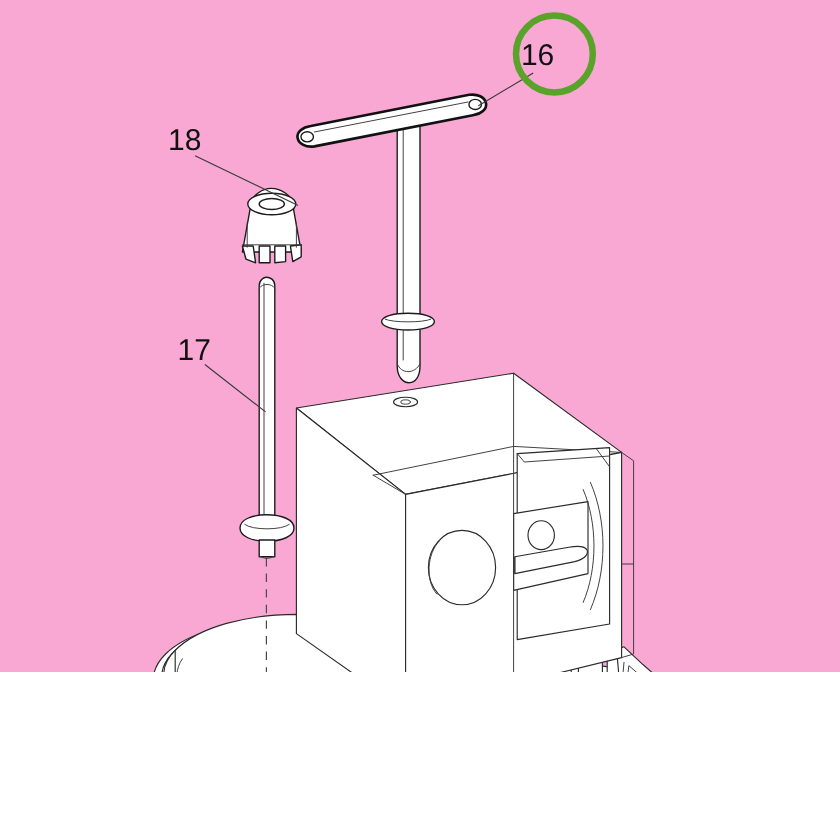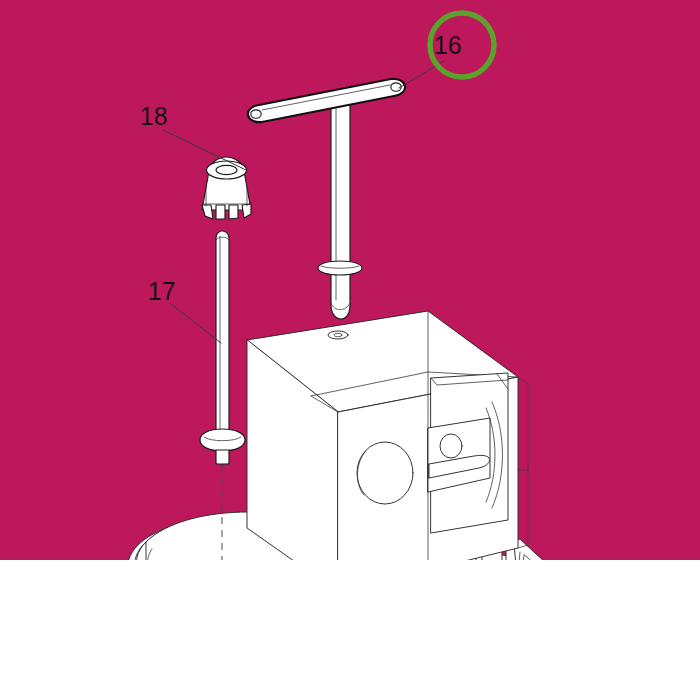--- a/index.html
+++ b/index.html
@@ -82,21 +82,21 @@
     font-weight: 400;
   }
   .hl-ring {
     fill: none;
     stroke-width: 5.4;
   }
 </style>
 </head>
 <body>
 
-<div id="diagram-root" style="width: 700px; height: 560px; background: #be185d;">
+<div id="diagram-root" style="width: 700px; height: 560px; background: #f9a8d4;">
 
   <svg id="parts-svg" viewBox="0 0 700 700" xmlns="http://www.w3.org/2000/svg">
 
     <g>
 
       <path class="ln-thin fillwhite" d="
         M 232,517
         C 190,517 154,529 138,545
         C 120,563 126,585 154,600
         C 184,616 236,625 296,628

